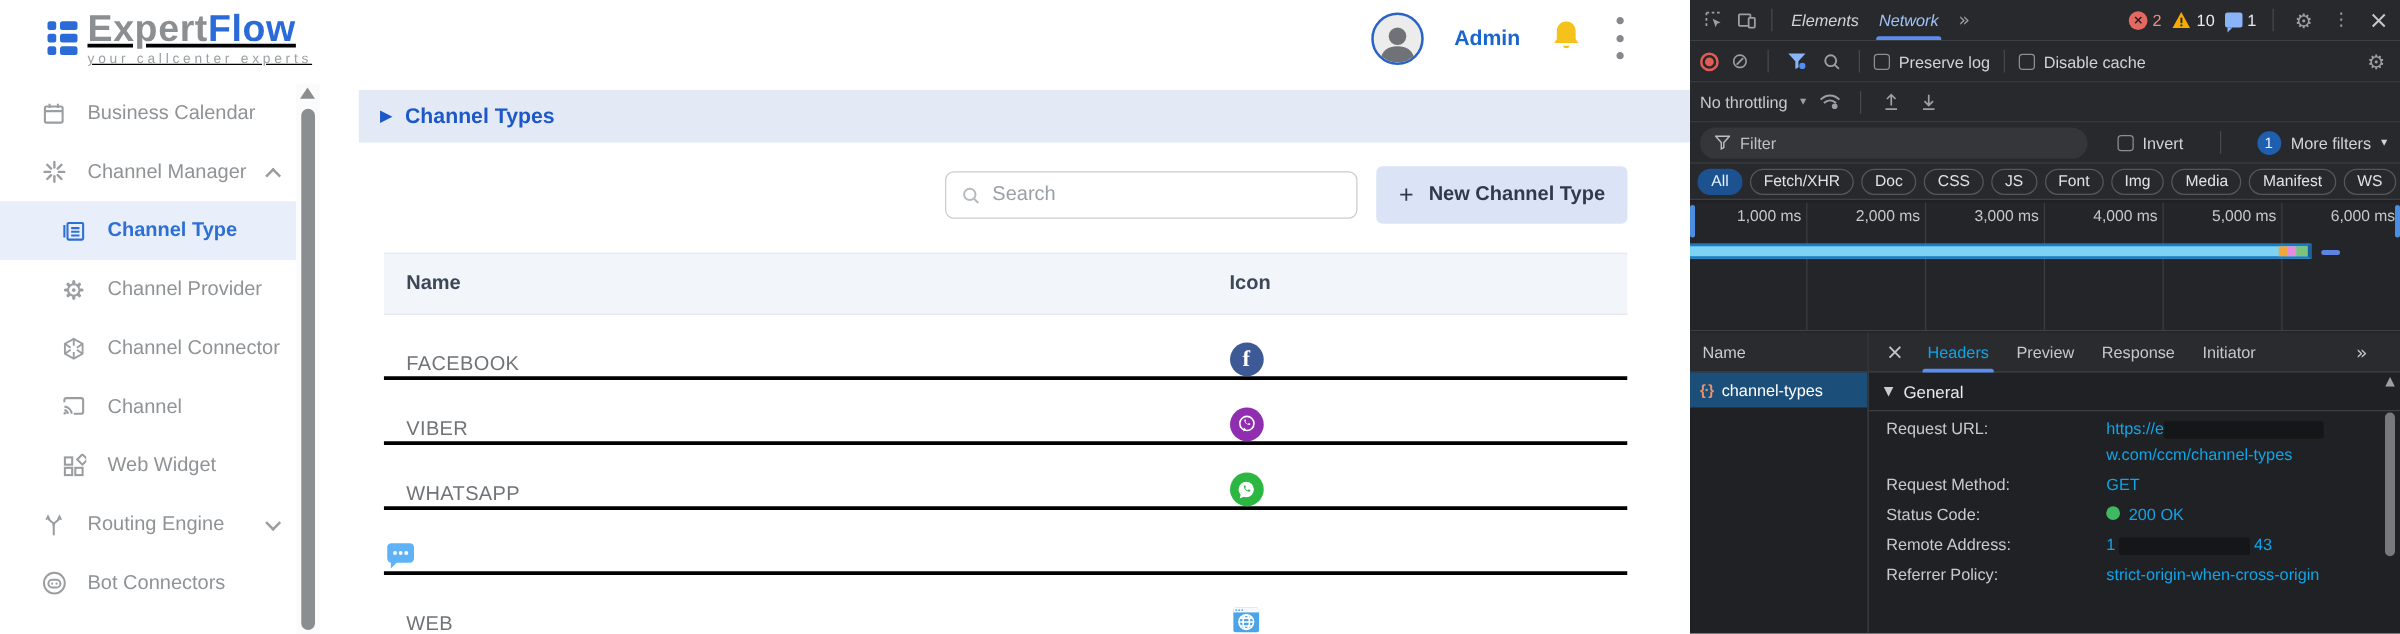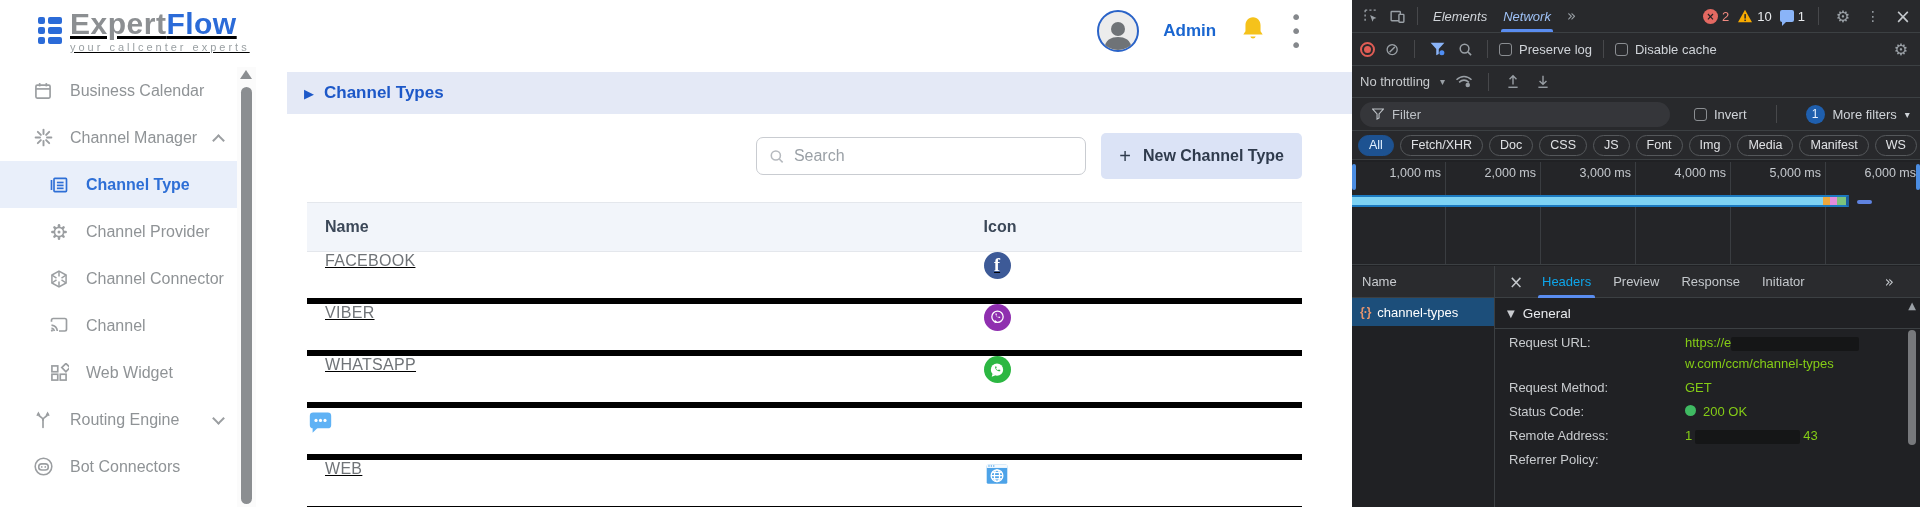--- a/index.html
+++ b/index.html
@@ -52,21 +52,21 @@
 
   .actions-row { position:absolute; top:66px; right:50px; height:46px; display:flex; align-items:center; gap:15px; }
   .search-box { width:330px; height:38px; border:1px solid #c9ccd1; border-radius:7px; display:flex; align-items:center; padding:0 12px; gap:9px; background:#fff; }
   .search-box input { border:none; outline:none; font-size:16px; color:#444; width:100%; font-family:Liberation Sans, sans-serif; }
   .search-box input::placeholder { color:#9aa0a6; }
   .btn-new { height:46px; min-width:182px; background:#dbe3f6; border:none; border-radius:5px; color:#2f3b4d; font-weight:bold; font-size:16px; display:flex; align-items:center; justify-content:center; gap:12px; padding:0 18px; cursor:pointer; font-family:"Liberation Sans",sans-serif; }
   .btn-new .plus { font-size:20px; font-weight:normal; }
 
   .ctable { position:absolute; left:51px; right:50px; top:135px; bottom:-1px; overflow:hidden; }
   .thead { height:50px; background:#f2f5fa; border-top:1px solid #e4e7ec; border-bottom:1px solid #e4e7ec; display:flex; align-items:center; }
-  .trow { height:52px; border-bottom:6px solid #000000; display:flex; align-items:flex-start;text-decoration:underline; }
+  .trow { height:52px; border-bottom:3px solid #000000; display:flex; align-items:flex-end; }
   .cell-name { width:68%; padding-left:18px; }
   .cell-icon { width:32%; padding-left:0; display:flex; }
   .thead .hcell { font-size:16px; font-weight:bold; color:#3c4858; }
   .trow .cell-name { font-size:16px; color:#707478; letter-spacing:.3px; }
 
   .cicon { width:27px; height:27px; display:flex; align-items:center; justify-content:center; }
   .ci-facebook { border-radius:50%; background:#3d5a97; color:#fff; font-weight:bold; font-size:18px; font-family:"Liberation Serif",serif; }
   .ci-round { border-radius:50%; }
 
   
@@ -132,21 +132,21 @@
   .det-close { color:#c4c8cc; font-size:17px; width:26px; text-align:center; cursor:pointer; }
   .det-tab { padding:0 9px; height:32px; display:flex; align-items:center; color:#c4c8cc; font-size:13px; cursor:pointer; position:relative; }
   .det-tab.active { color:#0ea5e9; }
   .det-tab.active::after { content:""; position:absolute; left:5px; right:5px; bottom:0; height:3px; background:#5a8df0; border-radius:2px 2px 0 0; }
   .det-more { margin-left:auto; color:#c4c8cc; font-size:15px; padding-right:18px; cursor:pointer; }
 
   .gen-header { height:31px; display:flex; align-items:center; gap:8px; padding-left:12px; color:#e8eaed; font-size:13.5px; border-bottom:1px solid #3c4043; cursor:pointer; }
   .gen-tri { font-size:10px; color:#c9ccd0; }
   .kv { display:flex; padding-left:14px; padding-right:26px; }
   .kv .k { flex:0 0 176px; color:#c8cbce; font-size:13px; line-height:21px; padding-top:3px; }
-  .kv .v { color:#84cc16; font-size:13px; line-height:21px; padding-top:3px; word-break:break-all; }
+  .kv .v { color:#0ea5e9; font-size:13px; line-height:21px; padding-top:3px; word-break:break-all; }
   .redact { display:inline-block; height:14px; background:#151617; border-radius:2px; vertical-align:middle; }
   .status-dot { display:inline-block; width:11px; height:11px; border-radius:50%; background:#3fba62; margin-right:7px; }
 
   .det-scroll { position:absolute; right:2px; top:34px; bottom:0; width:12px; }
   .det-scroll .arr { color:#9aa0a6; font-size:10px; text-align:center; }
   .det-scroll .thumb { position:absolute; top:30px; left:2px; width:8px; height:115px; background:#77797c; border-radius:4px; cursor:pointer; }
 </style>
 </head>
 <body>
 
@@ -608,20 +608,21 @@
         <div class="kv">
           <span class="k">Status Code:</span>
           <span class="v"><span class="status-dot"></span><span>200 OK</span></span>
         </div>
         <div class="kv">
           <span class="k">Remote Address:</span>
           <span class="v"><span>1</span><span class="redact" style="width:105px; margin:0 3px;"></span><span>43</span></span>
         </div>
         <div class="kv">
           <span class="k">Referrer Policy:</span>
+          <span class="v" style="max-width:216px;">strict-origin-when-cross-origin</span>
         </div>
 
         <div class="det-scroll">
           <div class="arr glyph">▲</div>
           <div class="thumb"></div>
         </div>
       </div>
     </div>
   </div>
 </div>

